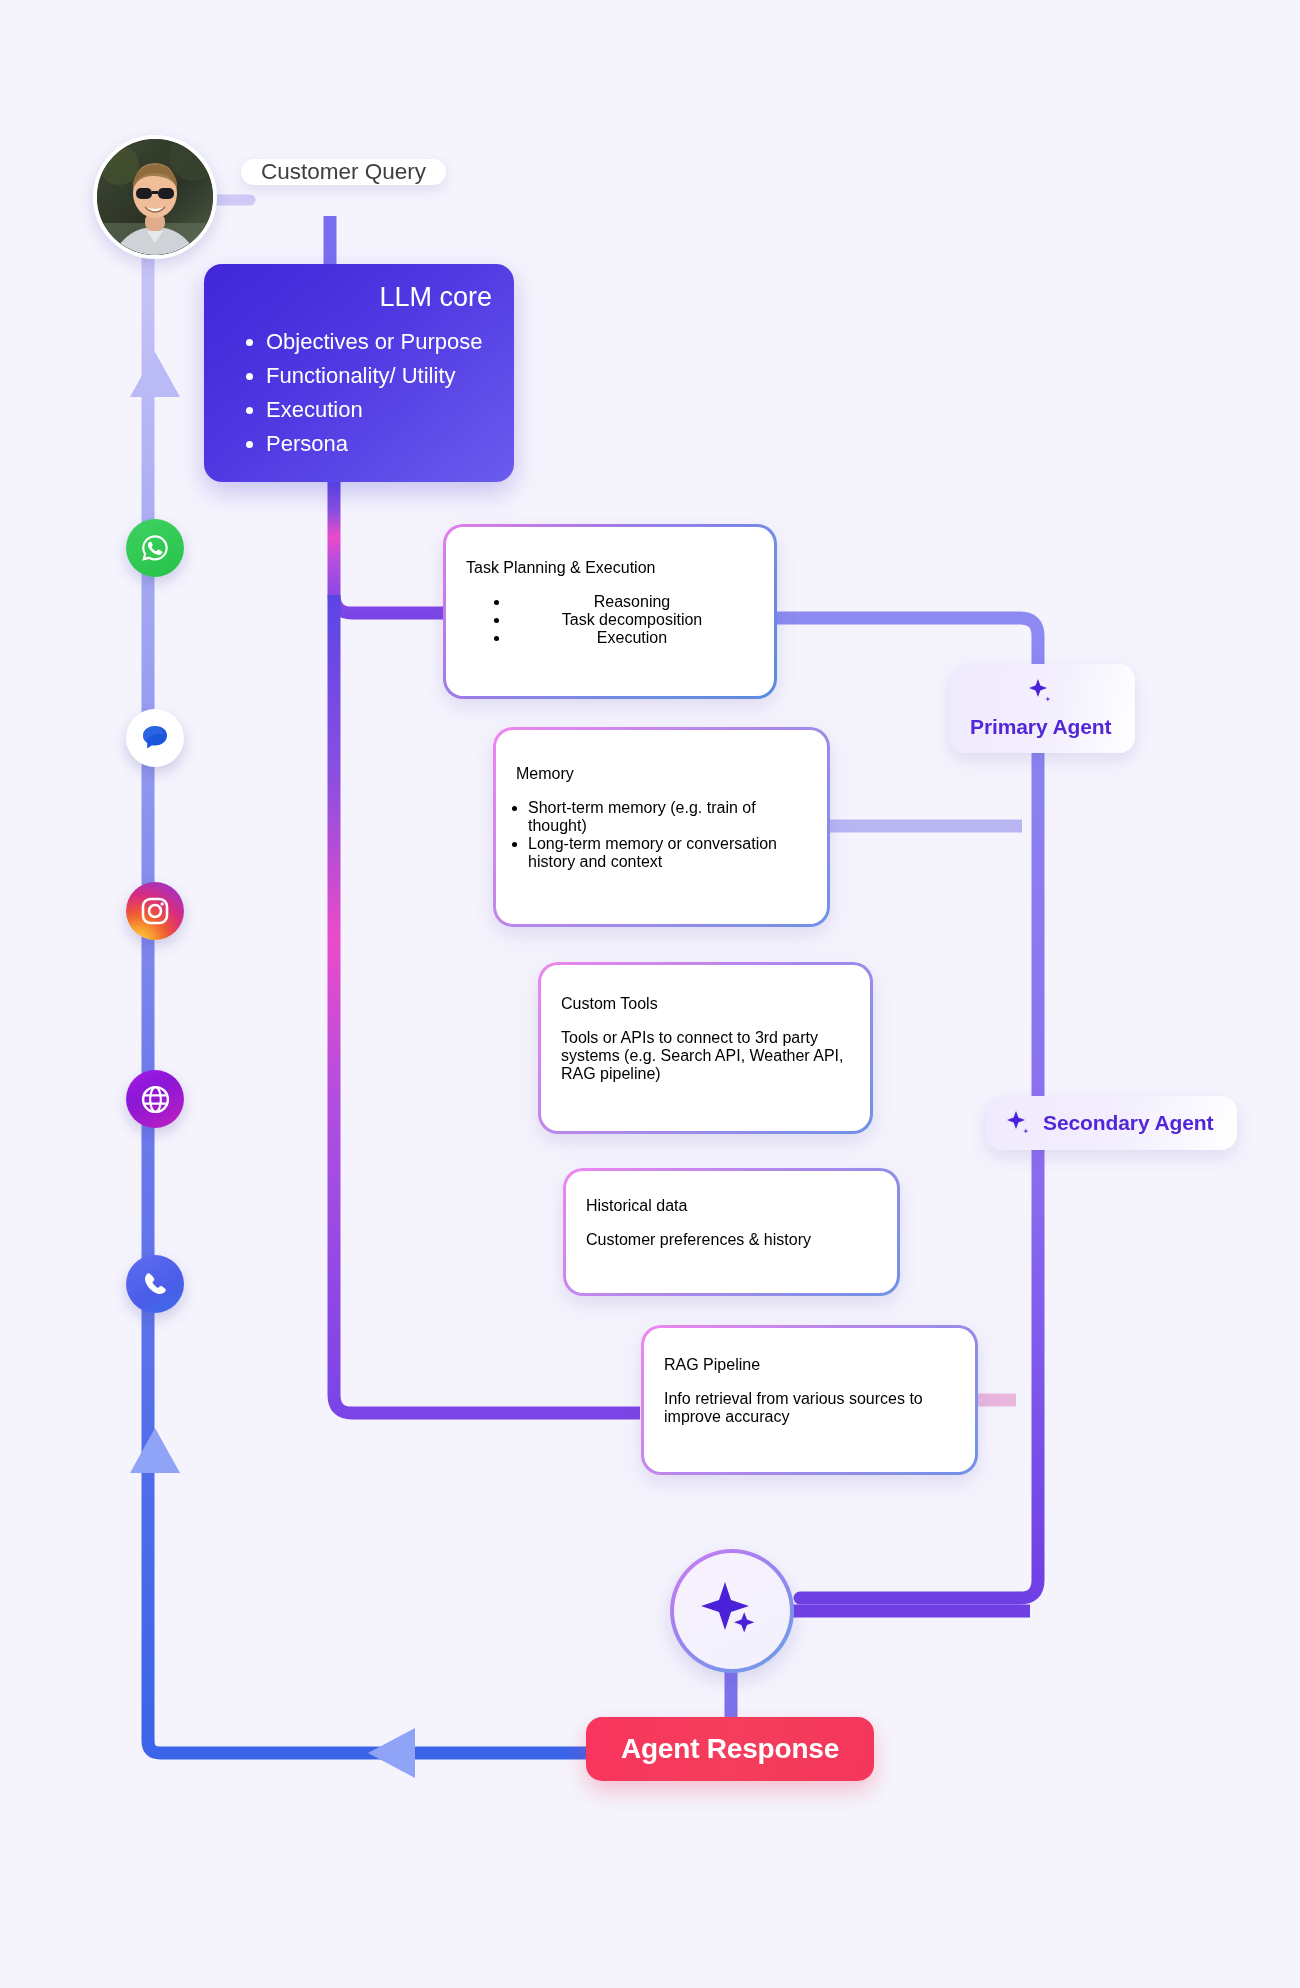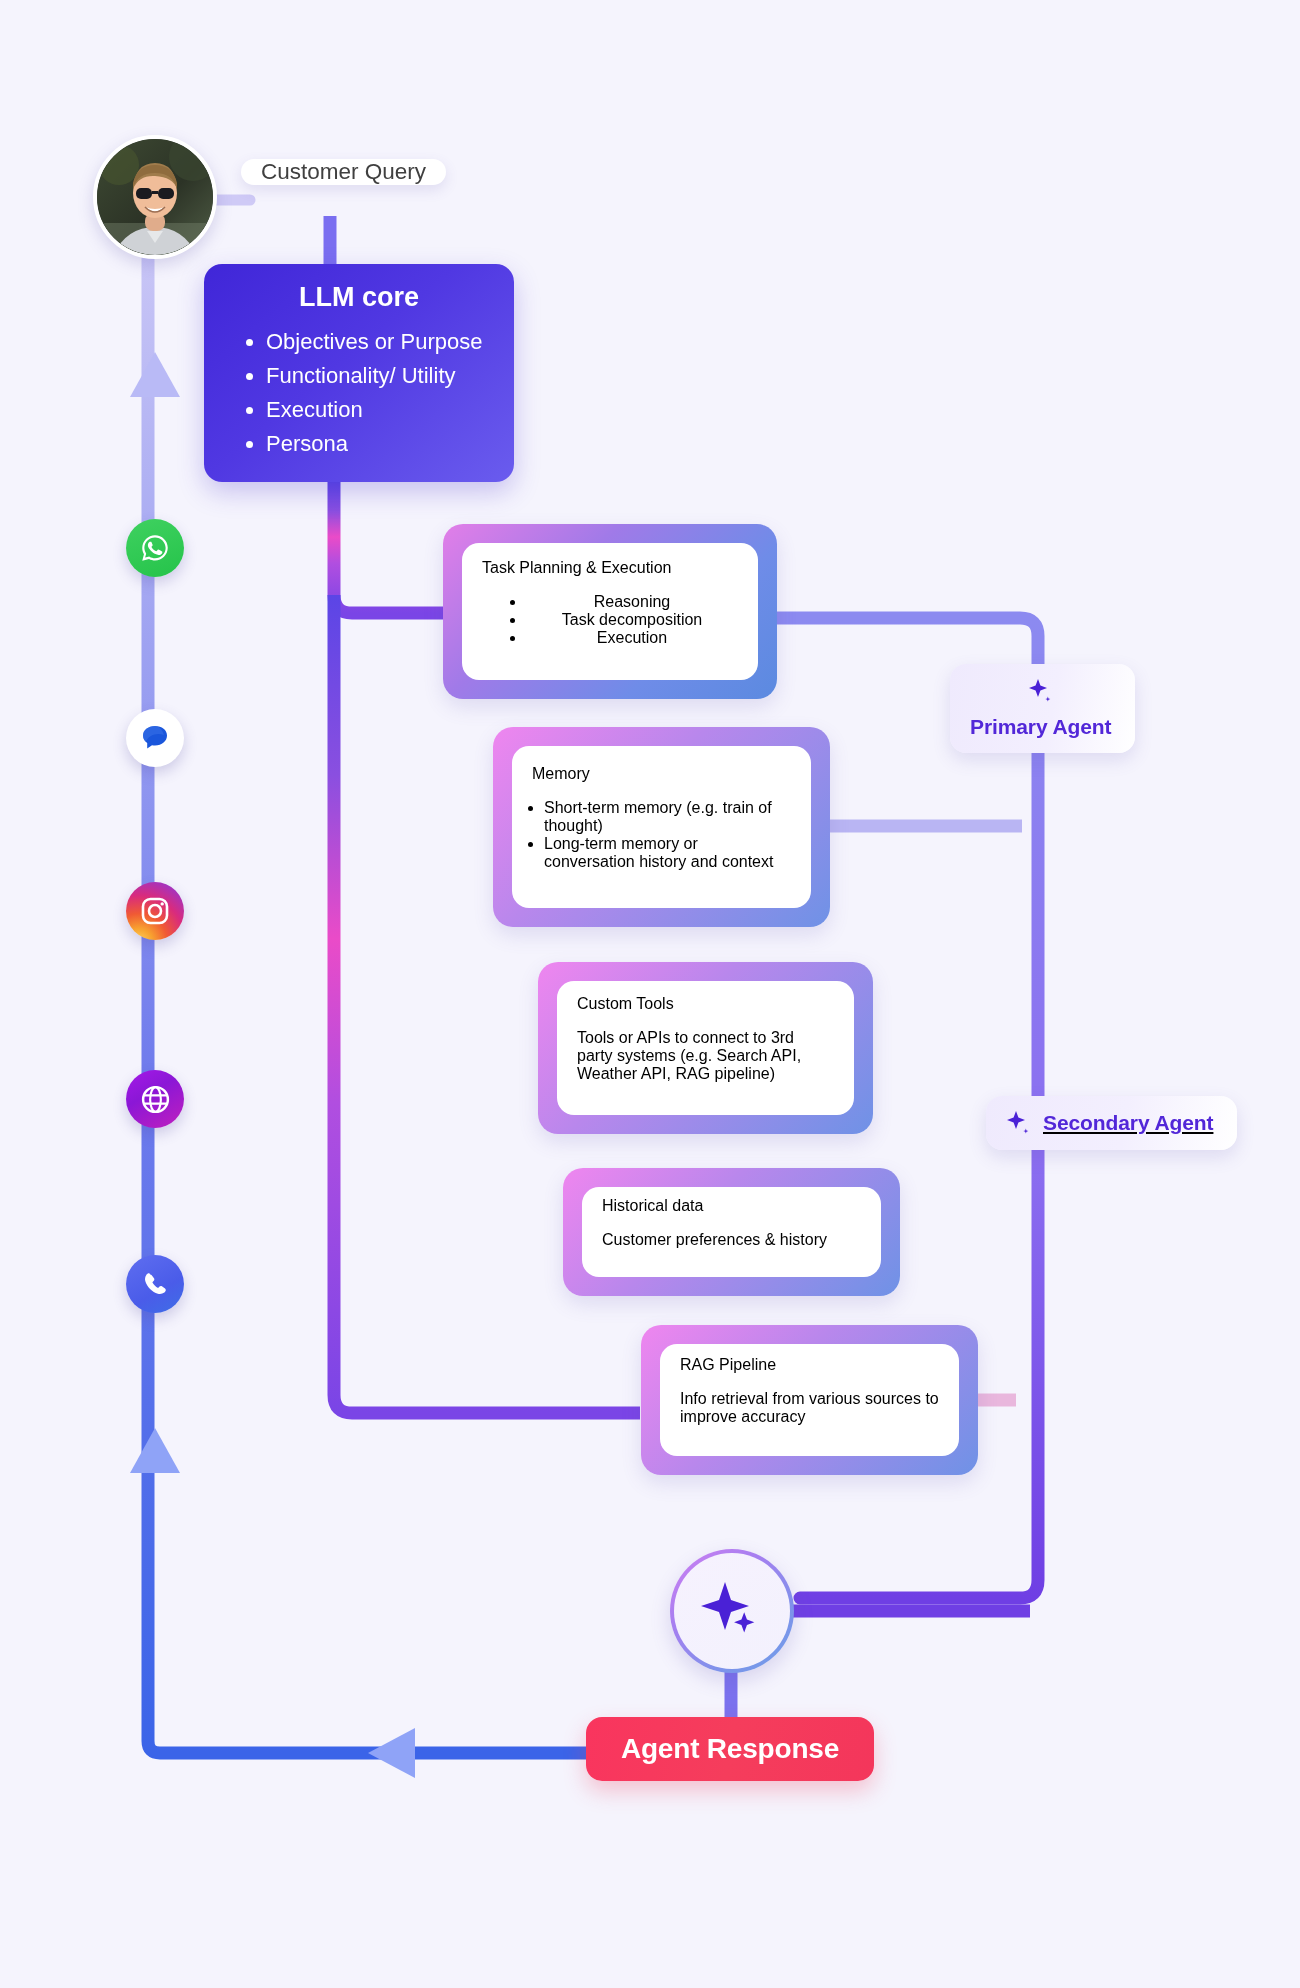--- a/index.html
+++ b/index.html
@@ -10,21 +10,21 @@
     overflow:hidden;
     position:relative;
   }
   #stage{position:absolute;inset:0;}
   #wires{position:absolute;left:0;top:0;width:1300px;height:1988px;}
 
   
   .gbox{
     position:absolute;
     border-radius:20px;
-    padding:19px;
+    padding:3px;
     box-shadow:0 8px 20px rgba(100,85,180,.16);
     box-sizing:border-box;
   }
   .gbox > .inner{
     background:#fff;
     border-radius:17px;
     width:100%;height:100%;
     box-sizing:border-box;
     padding:14px 20px 16px 20px;
     display:flex;flex-direction:column;justify-content:center;
@@ -35,21 +35,21 @@
   
   #llm-core{
     position:absolute;left:204px;top:264px;width:310px;height:218px;
     border-radius:18px;
     background:linear-gradient(140deg,#4026d8 0%,#5038e2 45%,#6a5cee 100%);
     box-shadow:0 10px 26px rgba(70,45,200,.26);
     box-sizing:border-box;
     padding:18px 22px;
     z-index:6;
   }
-  #llm-core .title{color:#fff;font-size:27px;font-weight:bold;text-align:center;margin-bottom:10px;}
+  #llm-core .title{color:#fff;font-size:27px;font-weight:normal;text-align:right;margin-bottom:10px;}
   #llm-core li{color:#fff;font-size:22px;margin-bottom:3px;margin-top:8px;}
   #llm-core li:before{color:#fff;}
 
   
   #customer-query{
     position:absolute;left:241px;top:159px;
     background:#fff;border-radius:14px;
     padding:0 20px;
     font-size:22.5px;color:#404040;
     box-shadow:0 5px 14px rgba(90,80,170,.14);
@@ -89,21 +89,21 @@
     border-radius:16px;
     padding:14px 24px 14px 20px;
     display:flex;align-items:center;gap:11px;
     box-shadow:0 7px 18px rgba(100,85,180,.16);
     z-index:9;white-space:nowrap;
   }
   .agent-badge .lbl{
     color:#5227d8;font-weight:bold;font-size:21px;letter-spacing:-.1px;
   }
   #badge-primary{left:950px;top:664px;flex-direction:column;}
-  #badge-secondary{left:986px;top:1096px;text-decoration:underline;}
+  #badge-secondary{left:986px;top:1096px;}
 
   
   #sparkle-hub{
     position:absolute;left:670px;top:1549px;width:124px;height:124px;
     border-radius:50%;
     padding:4px;box-sizing:border-box;
     background:linear-gradient(140deg,#d080f2 0%,#a67ff0 35%,#7d93ea 72%,#6f9fe8 100%);
     z-index:9;
     box-shadow:0 8px 20px rgba(100,85,180,.20);
   }

